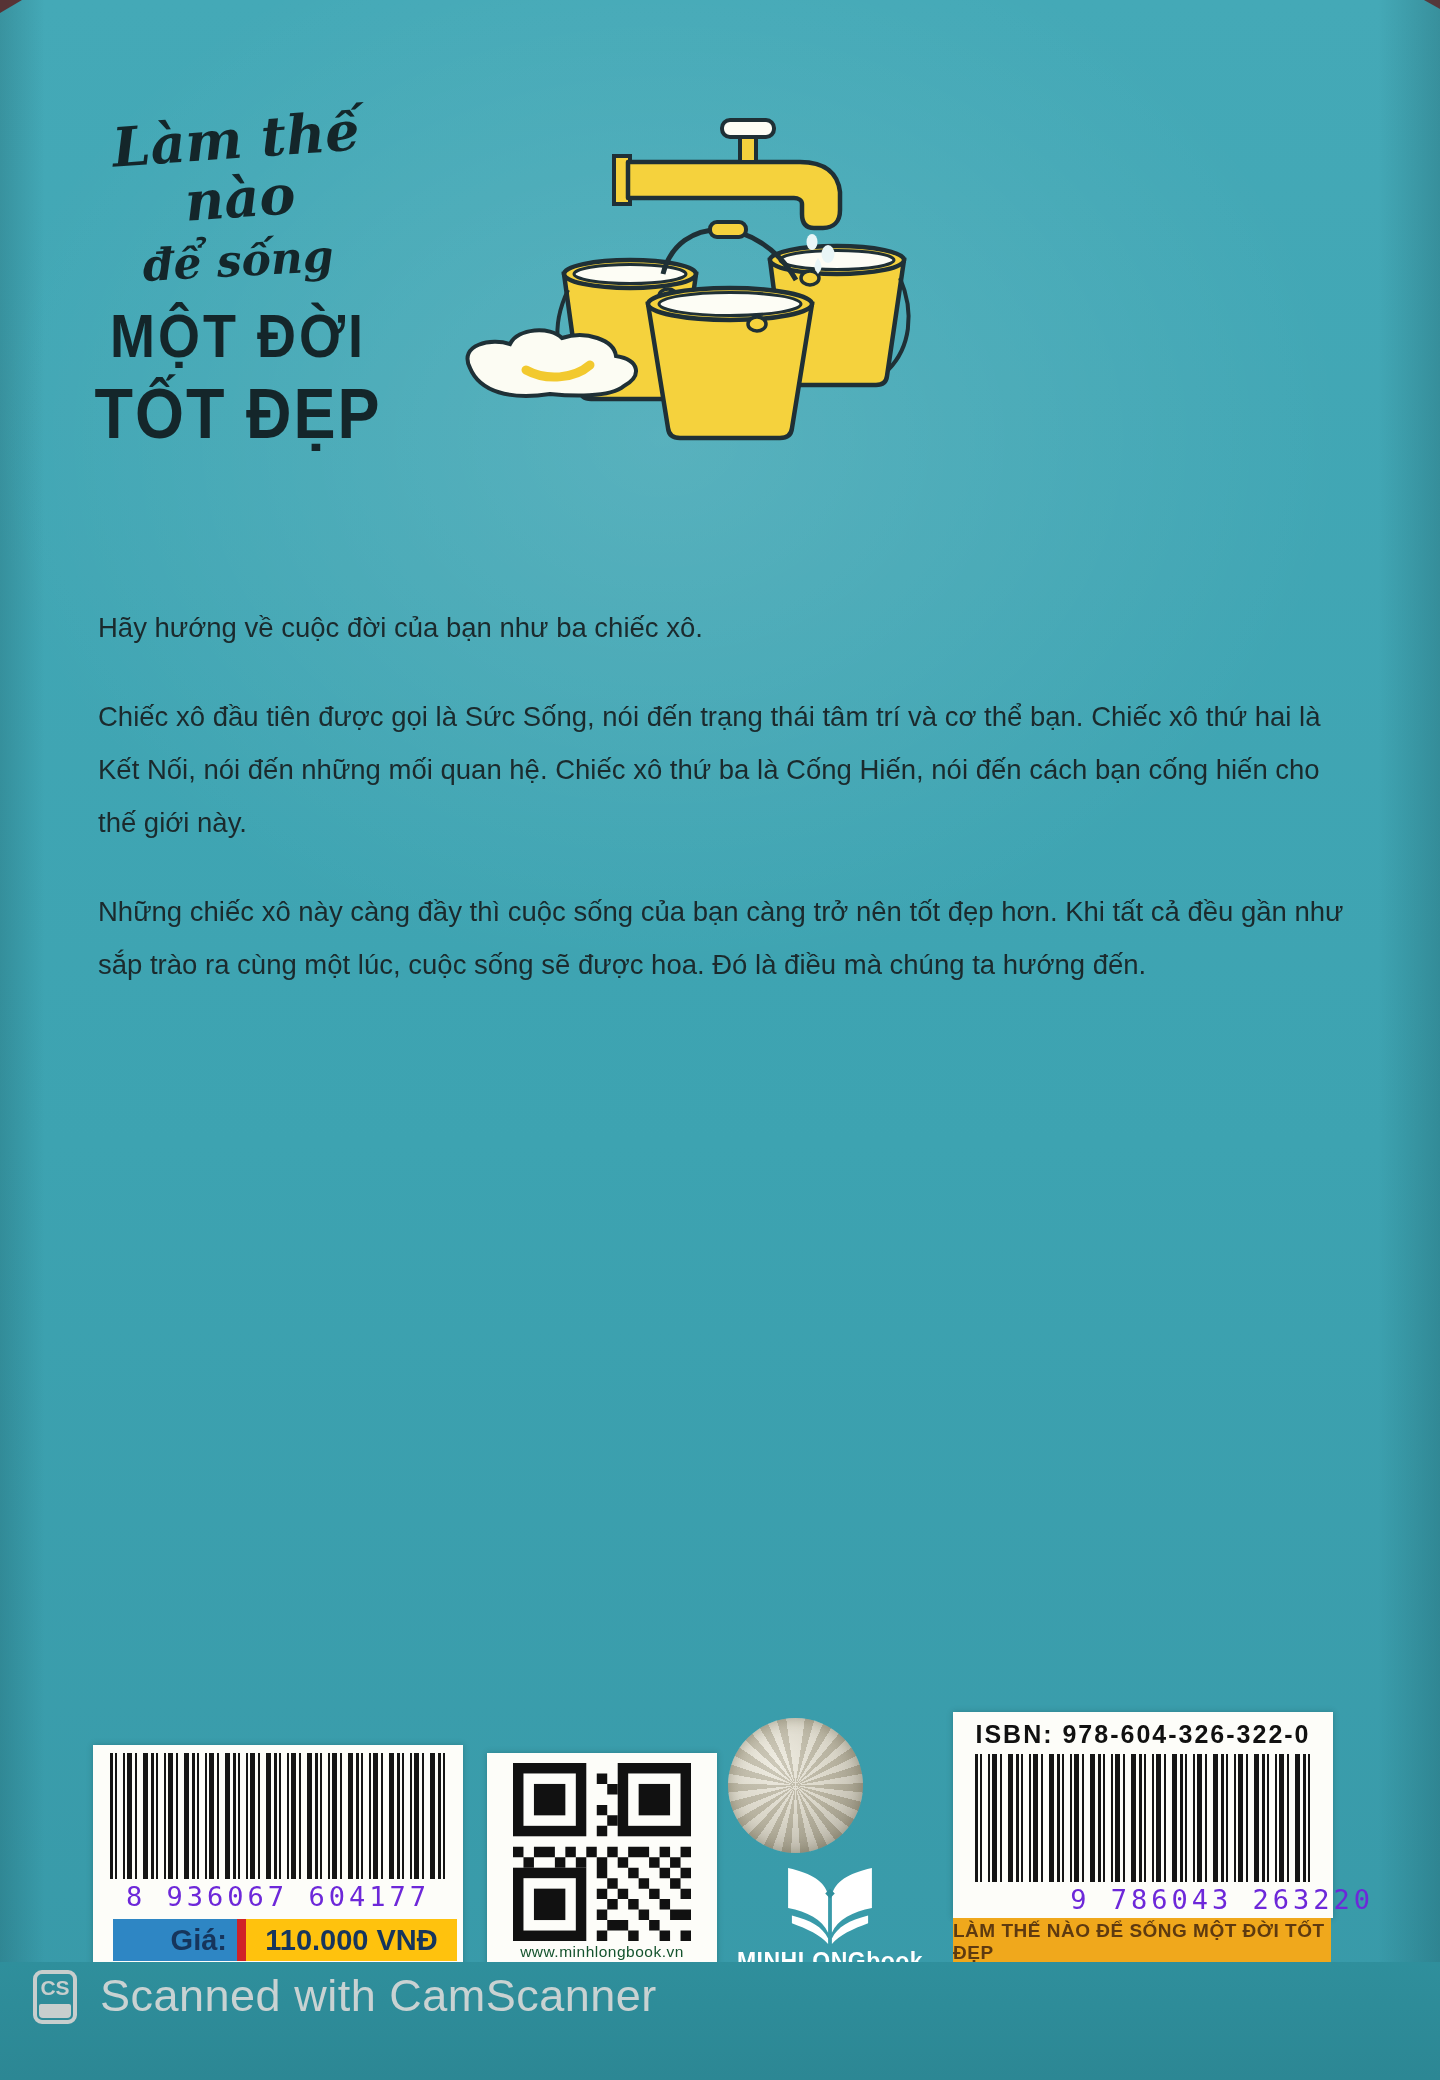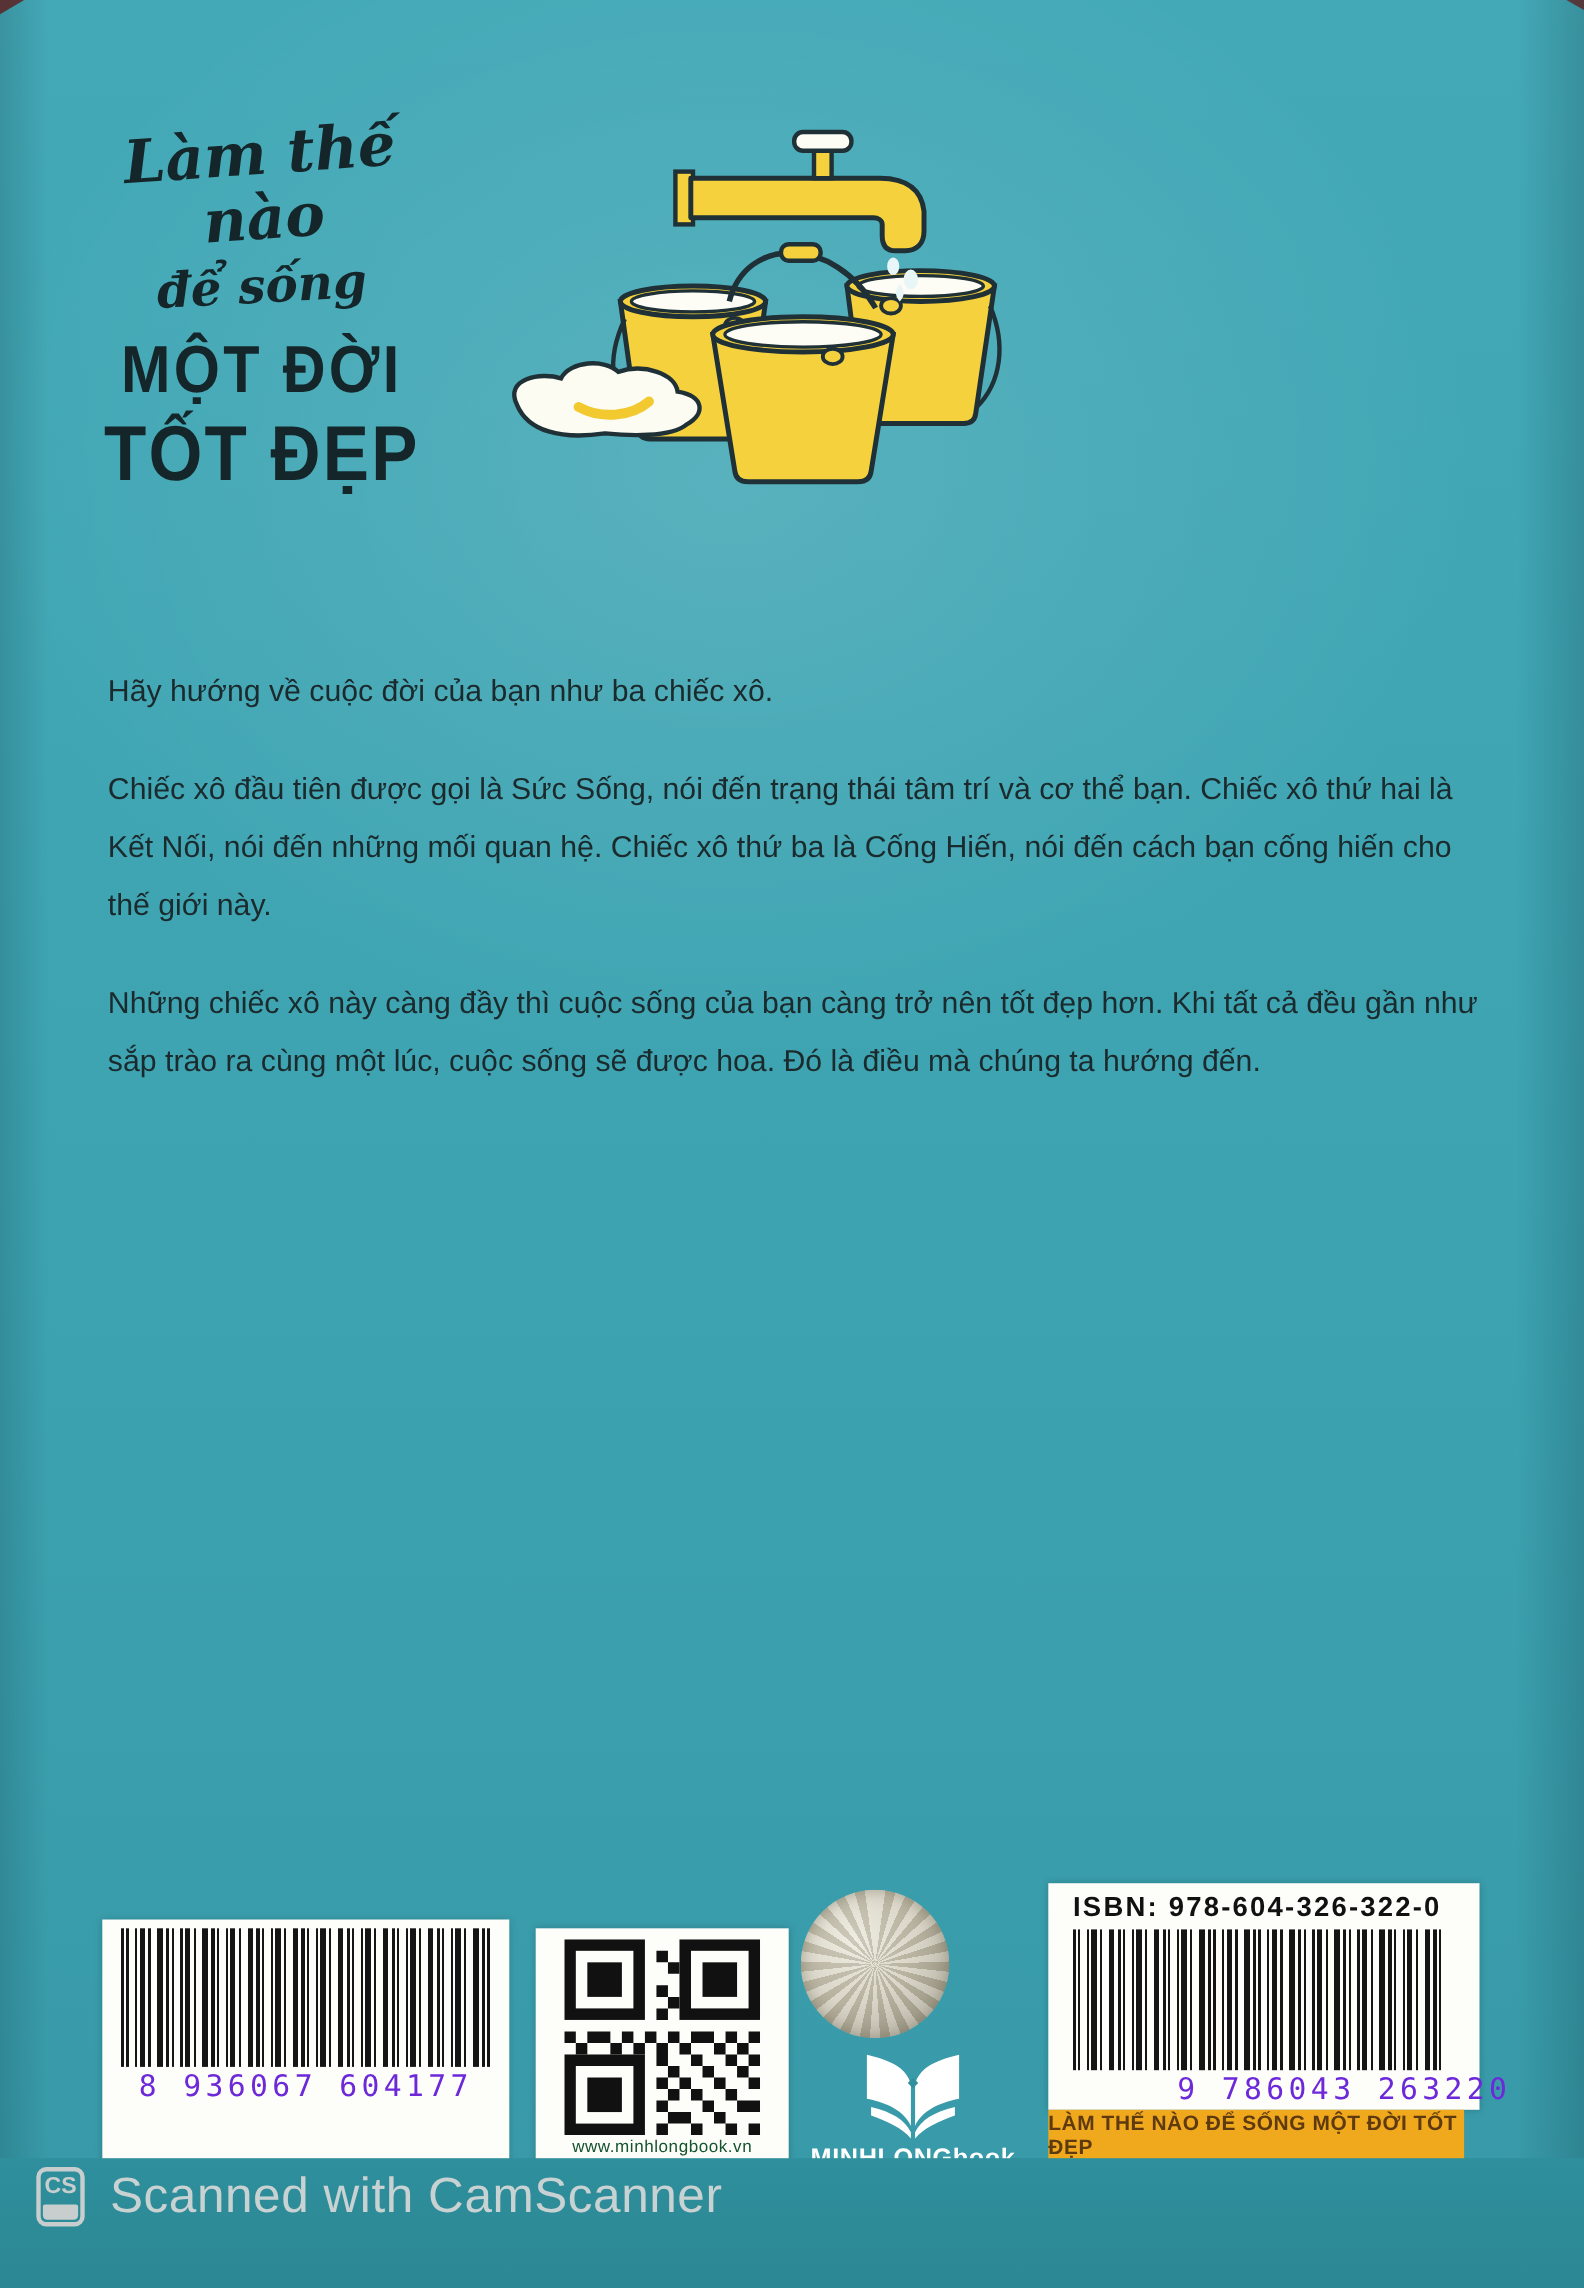--- a/index.html
+++ b/index.html
@@ -122,20 +122,25 @@
   <div class="abs body-text">
     <p>Hãy hướng về cuộc đời của bạn như ba chiếc xô.</p>
     <p>Chiếc xô đầu tiên được gọi là Sức Sống, nói đến trạng thái tâm trí và cơ thể bạn. Chiếc xô thứ hai là Kết Nối, nói đến những mối quan hệ. Chiếc xô thứ ba là Cống Hiến, nói đến cách bạn cống hiến cho thế giới này.</p>
     <p>Những chiếc xô này càng đầy thì cuộc sống của bạn càng trở nên tốt đẹp hơn. Khi tất cả đều gần như sắp trào ra cùng một lúc, cuộc sống sẽ được hoa. Đó là điều mà chúng ta hướng đến.</p>
   </div>
 
   <div class="abs label" style="left:93px;top:1745px;width:370px;height:223px;">
     <div class="abs barcode-bars" style="left:17px;top:8px;width:336px;height:126px;"></div>
     <div class="abs barcode-digits" style="left:0;top:136px;width:370px;text-align:center;">8 936067 604177</div>
   </div>
+  <div class="abs price-strip">
+    <div class="price-blue">Giá:</div>
+    <div class="price-red"></div>
+    <div class="price-yellow">110.000 VNĐ</div>
+  </div>
 
   <div class="abs label" style="left:487px;top:1753px;width:230px;height:220px;">
     <svg class="abs" style="left:26px;top:10px;" width="178" height="178" viewBox="0 0 170 170">
       <rect x="0" y="0" width="170" height="170" fill="#fdfdf9"></rect>
       <g fill="#111">
         <rect x="0" y="0" width="70" height="70"></rect>
           <rect x="100" y="0" width="70" height="70"></rect>
           <rect x="0" y="100" width="70" height="70"></rect>
       </g>
       <g fill="#fdfdf9">
@@ -166,21 +171,21 @@
 
   <svg class="abs" style="left:783px;top:1866px;" width="94" height="80" viewBox="0 0 96 84">
     <path d="M4,2 C30,8 42,16 46,30 L46,70 C40,56 24,48 4,44 Z" fill="#ffffff"></path>
     <path d="M92,2 C66,8 54,16 50,30 L50,70 C56,56 72,48 92,44 Z" fill="#ffffff"></path>
     <path d="M8,52 C28,57 40,64 46,76 L46,82 C38,72 24,66 8,60 Z" fill="#ffffff"></path>
     <path d="M88,52 C68,57 56,64 50,76 L50,82 C58,72 72,66 88,60 Z" fill="#ffffff"></path>
     <path d="M48,24 l5,5 -5,5 -5,-5 z" fill="#2f8f9d"></path>
   </svg>
   <div class="abs publisher-name" style="left:718px;top:1948px;width:224px;">MINHLONGbook</div>
 
-  <div class="abs label" style="left:953px;top:1712px;width:380px;height:206px;padding-left:12px;">
+  <div class="abs label" style="left:953px;top:1712px;width:380px;height:206px;">
     <div class="abs isbn-head" style="left:0;top:8px;width:380px;">ISBN: 978-604-326-322-0</div>
     <div class="abs barcode-bars" style="left:22px;top:42px;width:336px;height:128px;"></div>
     <div class="abs barcode-digits" style="left:0;top:172px;width:421px;text-align:right;">9 786043 263220</div>
   </div>
   <div class="abs isbn-strip">LÀM THẾ NÀO ĐỂ SỐNG MỘT ĐỜI TỐT ĐẸP</div>
 
   <div class="abs bottom-band"></div>
   <div class="abs cs-icon">
     <div class="cs-icon-text">CS</div>
     <div class="cs-icon-foot"></div>

